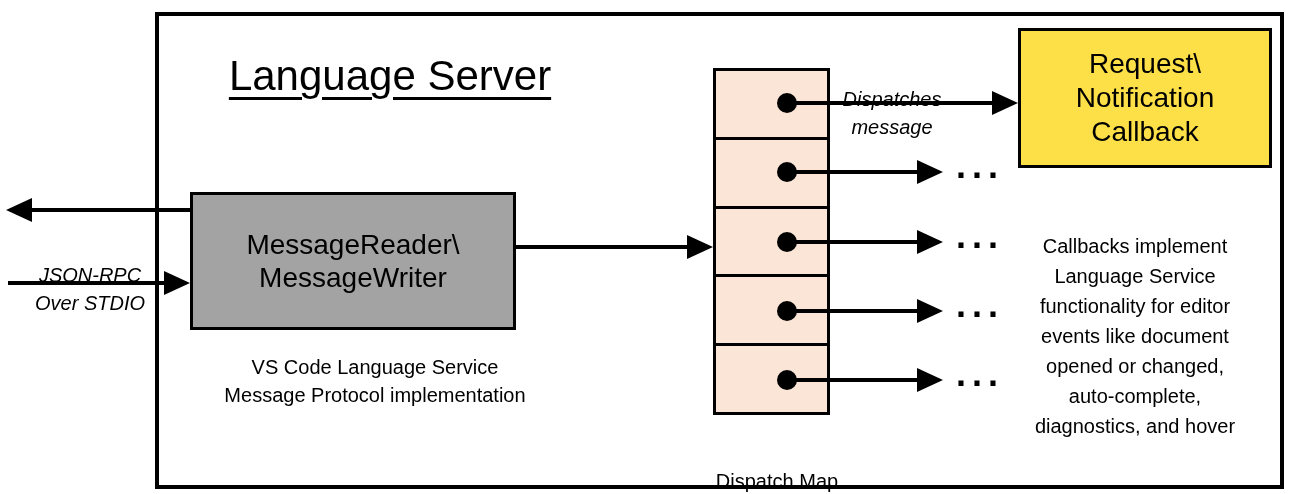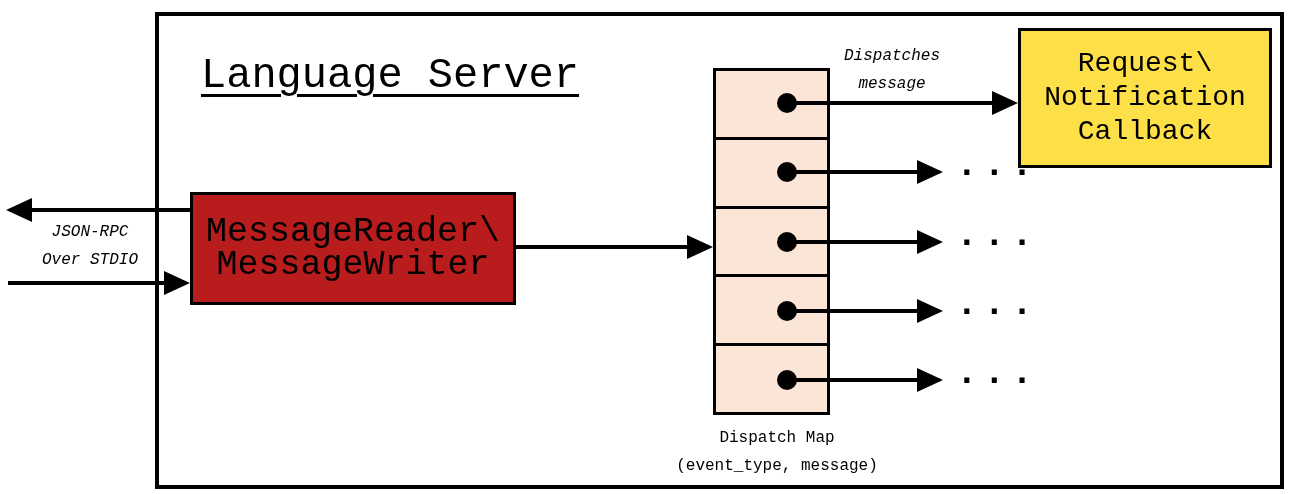--- a/index.html
+++ b/index.html
@@ -1,20 +1,20 @@
 <!DOCTYPE html>
 <html><head>
 <meta charset="utf-8">
 <style>
   html,body{margin:0;padding:0;background:#fff;}
   #stage{
     position:relative;
     width:1291px;height:494px;
     background:#fff;
-    font-family:Liberation Mono, monospace;
+    font-family:Liberation Sans, sans-serif;
     color:#000;
     overflow:hidden;
   }
   .abs{position:absolute;box-sizing:border-box;}
   #outer-box{
     left:155px;top:12px;width:1129px;height:477px;
     border:4px solid #000;background:#fff;
   }
   #diagram-title{
     left:200px;top:52px;width:380px;
@@ -24,42 +24,42 @@
     text-decoration-thickness:3px;
     text-underline-offset:7px;
     white-space:pre-line;
   }
   .node{
     border:3px solid #000;
     display:flex;align-items:center;justify-content:center;
     text-align:center;white-space:pre-line;
   }
   #reader-box{
-    left:190px;top:192px;width:326px;height:113px;
-    background:#b91c1c;
-    font-size:35px;line-height:33px;
+    left:190px;top:192px;width:326px;height:138px;
+    background:#a3a3a3;
+    font-size:28px;line-height:33px;
   }
   #callback-box{
     left:1018px;top:28px;width:254px;height:140px;
     background:#fde047;
     font-size:28px;line-height:34px;
   }
   #dispatch-map{
     left:713px;top:68px;width:117px;height:347px;
     border:3px solid #000;
     display:flex;flex-direction:column;
   }
   #dispatch-map .map-cell{
     flex:1;background:#FBE5D6;
     border-bottom:3px solid #000;
   }
   #dispatch-map .map-cell:last-child{border-bottom:none;}
   .note{
     white-space:pre-line;text-align:center;
-    font-size:16px;line-height:28px;
+    font-size:20px;line-height:28px;margin-top:43px;
   }
   .italic{font-style:italic;}
   #json-rpc-label{left:15px;top:218px;width:150px;text-align:center;}
   #lookup-label{left:516px;top:156px;width:180px;line-height:27px;}
   #dispatches-label{left:822px;top:42px;width:140px;}
   #reader-caption{left:195px;top:310px;width:360px;}
   #callbacks-note{left:995px;top:188px;width:280px;line-height:30px;}
   #dispatch-map-caption{left:627px;top:424px;width:300px;}
   .ellipsis{
     position:absolute;
@@ -99,21 +99,30 @@
     <div class="map-cell"></div>
   </div>
 
   <div id="json-rpc-label" class="abs note italic">JSON-RPC
 Over STDIO</div>
 
 
   <div id="dispatches-label" class="abs note italic">Dispatches
 message</div>
 
+  <div id="reader-caption" class="abs note">VS Code Language Service
+Message Protocol implementation</div>
 
+  <div id="callbacks-note" class="abs note">Callbacks implement
+Language Service
+functionality for editor
+events like document
+opened or changed,
+auto-complete,
+diagnostics, and hover</div>
 
   <div id="dispatch-map-caption" class="abs note">Dispatch Map
 (event_type, message)</div>
 
   <span class="ellipsis" style="left:956px;top:148px;">...</span>
   <span class="ellipsis" style="left:956px;top:218px;">...</span>
   <span class="ellipsis" style="left:956px;top:287px;">...</span>
   <span class="ellipsis" style="left:956px;top:356px;">...</span>
 
   <svg id="arrow-layer" class="abs" viewBox="0 0 1291 494" xmlns="http://www.w3.org/2000/svg">

